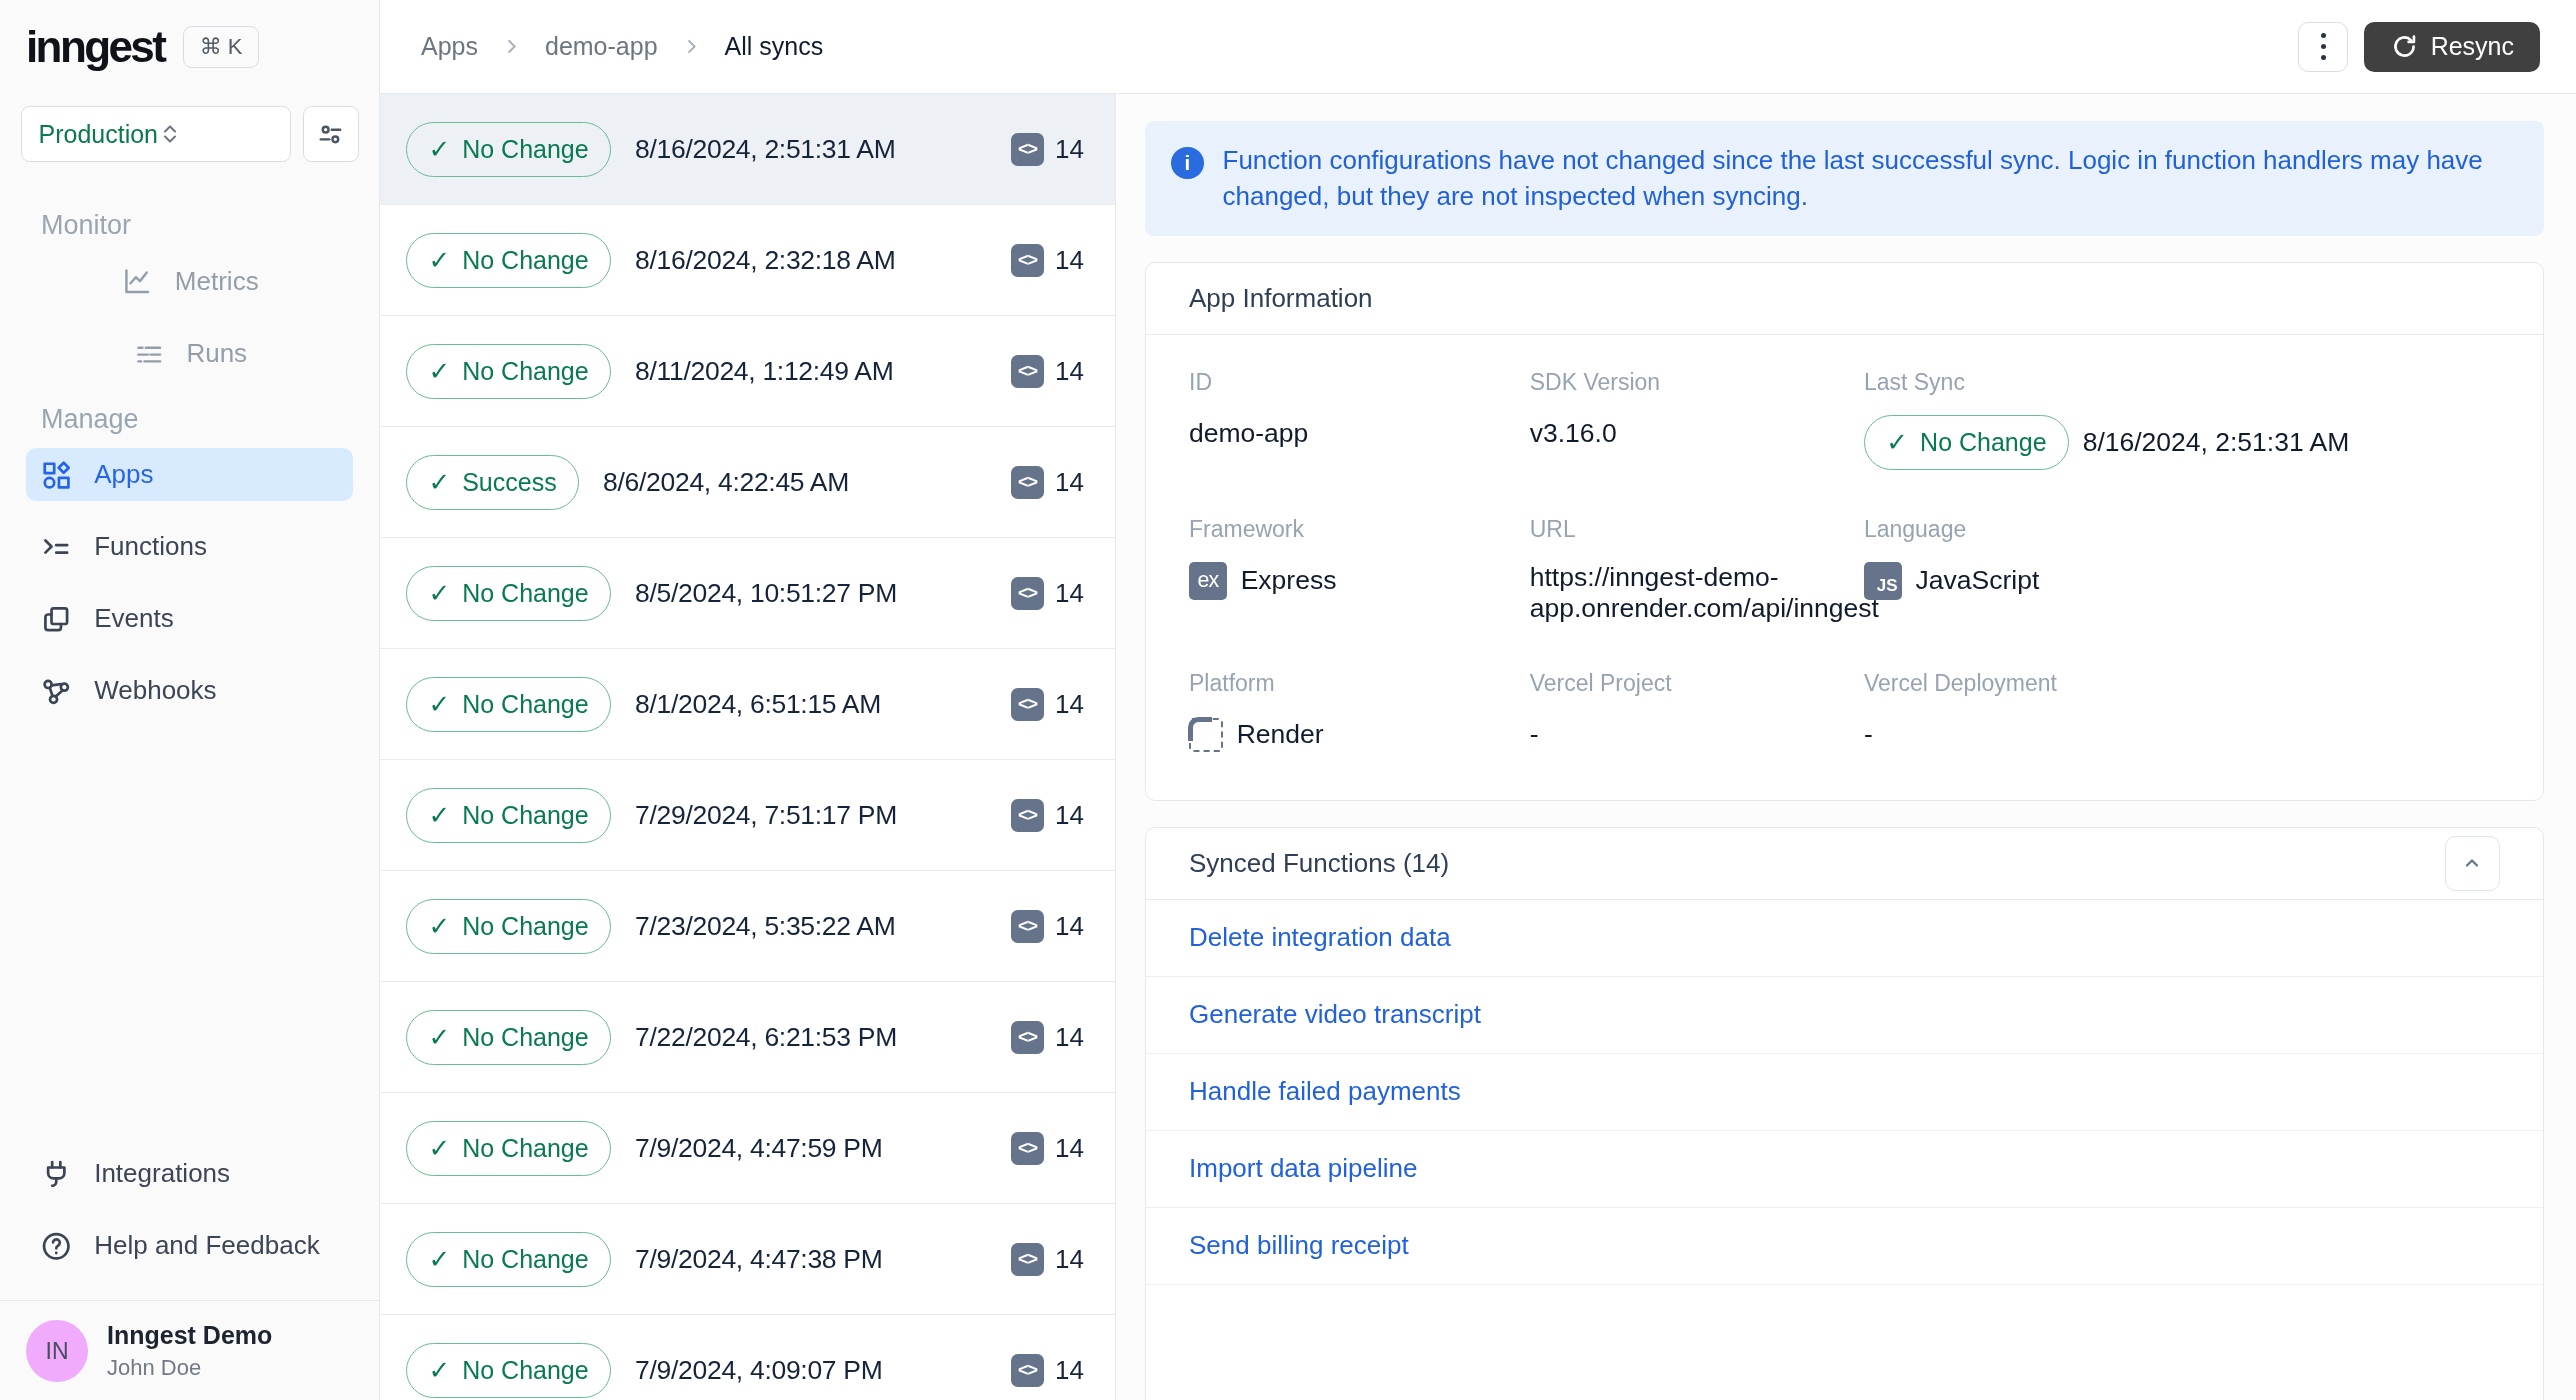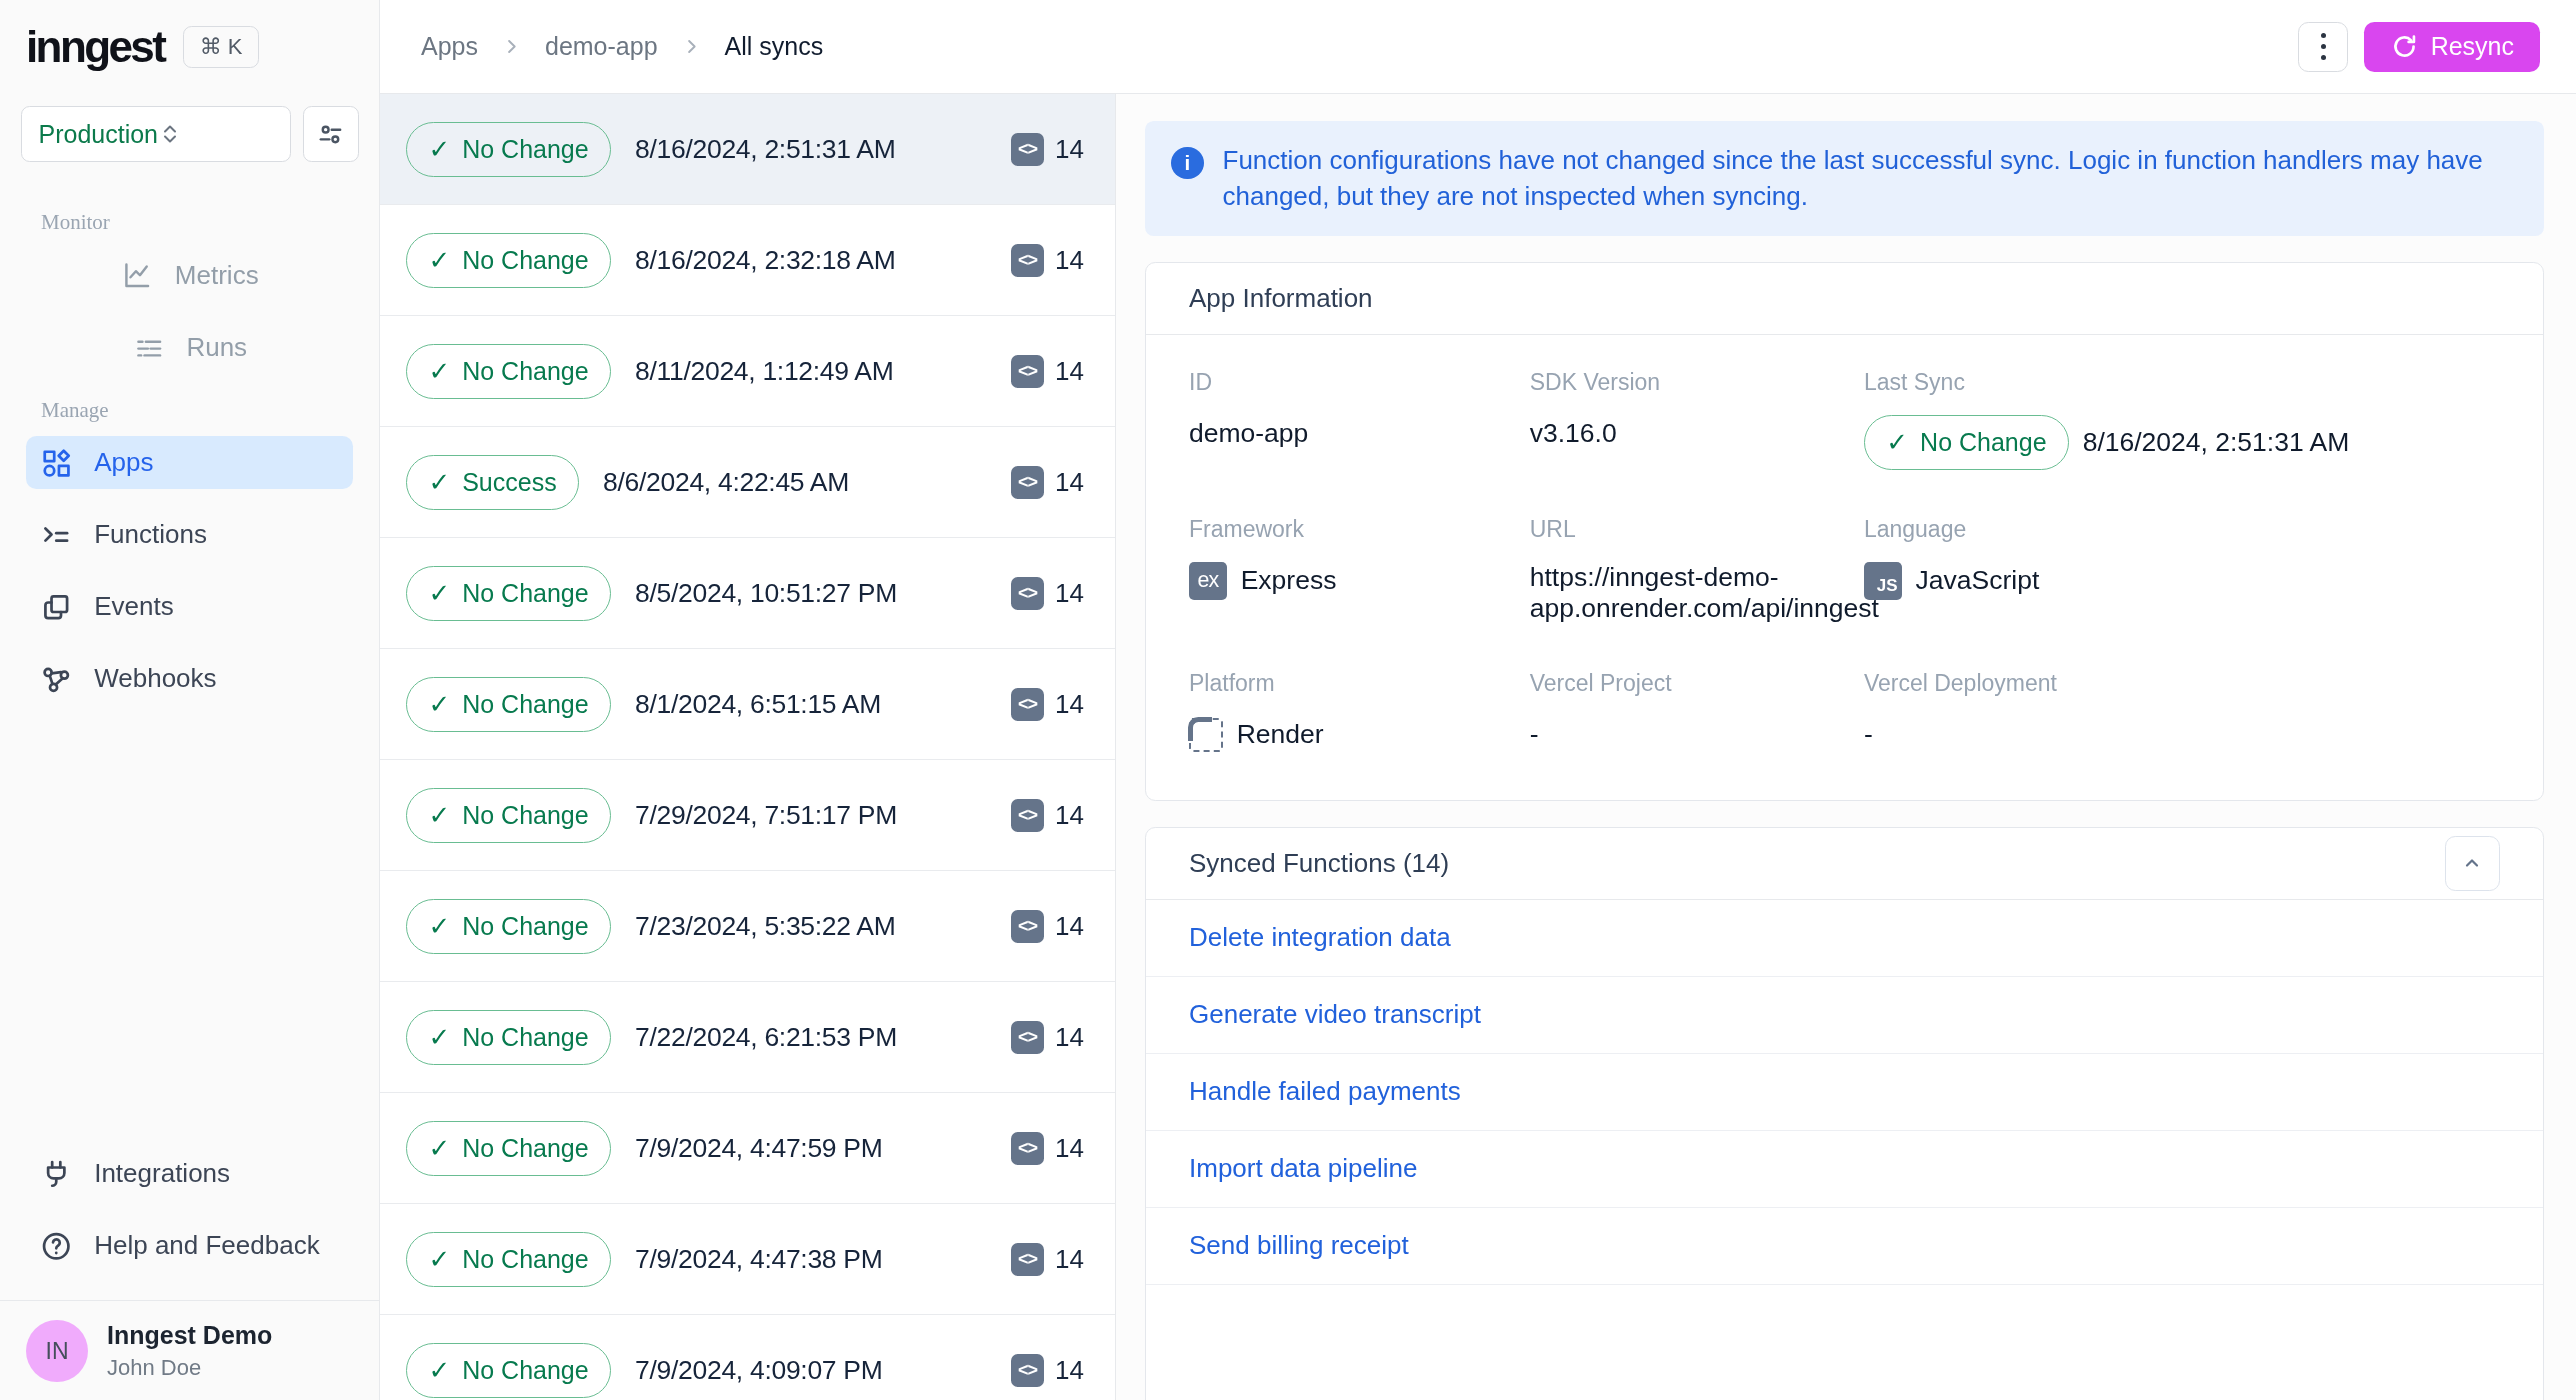--- a/index.html
+++ b/index.html
@@ -10,21 +10,21 @@
   
   .sidebar { width:380px; min-width:380px; background:#fafafa; border-right:1.7px solid #e7e9ec; display:flex; flex-direction:column; height:100%; }
   .logo-row { display:flex; align-items:center; gap:19px; padding:22px 26px 0 26px; }
   .logo { font-size:44px; font-weight:700; letter-spacing:-2.6px; color:#101219; }
   .kbd { border:1.7px solid #d9dce1; border-radius:8.6px; padding:6.8px 15.4px; font-size:22px; color:#525b67; background:#fafafa; display:flex; align-items:center; gap:6.8px; cursor:pointer; }
   .env-row { display:flex; gap:12px; margin:34px 20.5px 0 20.5px; }
   .env-select { flex:1; height:56px; border:1.7px solid #d9dce1; border-radius:8.6px; background:#fff; display:flex; align-items:center; justify-content:flex-start; padding:0 17px; cursor:pointer; }
   .env-select .env-label { font-size:25px; font-weight:500; color:#0b7a4b; }
   .env-filter { width:56px; height:56px; border:1.7px solid #d9dce1; border-radius:8.6px; background:#fff; display:flex; align-items:center; justify-content:center; cursor:pointer; }
   nav { margin-top:24px; }
-  .nav-label { font-size:21px; font-weight:500; color:#9aa5b2; padding:0 41px; margin:24px 0 13.7px 0;font-family:Liberation Serif, serif; }
+  .nav-label { font-size:27px; font-weight:500; color:#9aa5b2; padding:0 41px; margin:24px 0 13.7px 0; }
   .nav-item { height:53px; margin:0 26px 19px 26px; border-radius:10.3px; display:flex; align-items:center; gap:20.5px; padding:0 13.7px; font-size:26px; font-weight:500; color:#3c4555; cursor:pointer; }
   .nav-item .ic { width:34px; height:34px; display:flex; align-items:center; justify-content:center; }
   .nav-item.muted { color:#939ea9;justify-content:center; }
   .nav-item.active { background:#d8eafe; color:#2563eb; }
   .side-spacer { flex:1; }
   .sidebar-divider { border-top:1.7px solid #e7e9ec; margin-top:8.6px; }
   .user-row { display:flex; align-items:center; gap:19px; padding:19px 26px; cursor:pointer; }
   .avatar { width:62px; height:62px; border-radius:50%; background:#f0abfc; color:#454e5c; font-size:23px; font-weight:500; display:flex; align-items:center; justify-content:center; }
   .user-org { font-size:25px; font-weight:600; color:#1c2430; }
   .user-name { font-size:22px; color:#707a86; margin-top:5.1px; }
@@ -32,21 +32,21 @@
   
   .main { flex:1; display:flex; flex-direction:column; min-width:0; height:100%; }
   header { height:94px; min-height:94px; background:#fff; border-bottom:1.7px solid #e7e9ec; display:flex; align-items:center; justify-content:space-between; padding:0 36px 0 41px; }
   .breadcrumb { display:flex; align-items:center; gap:24px; }
   .crumb { font-size:25px; color:#6c7682; cursor:pointer; }
   .crumb.current { color:#111c2e; cursor:default; }
   .bc-chev { color:#a8b0ba; }
   .header-actions { display:flex; align-items:center; gap:15.4px; }
   .kebab-btn { width:50px; height:50px; border:1.7px solid #d9dce1; border-radius:10.3px; background:#fff; display:flex; flex-direction:column; align-items:center; justify-content:center; gap:6px; cursor:pointer; }
   .kebab-btn i { width:5.1px; height:5.1px; border-radius:50%; background:#2b3442; }
-  .resync-btn { height:50px; border:none; border-radius:10.3px; background:#d946ef; color:#fff; display:flex; align-items:center; gap:12px; padding:0 26px; font-size:25px; font-weight:500; font-family:inherit; cursor:pointer; }
+  .resync-btn { height:50px; border:none; border-radius:10.3px; background:#404040; color:#fff; display:flex; align-items:center; gap:12px; padding:0 26px; font-size:25px; font-weight:500; font-family:inherit; cursor:pointer; }
 
   .content { flex:1; display:flex; min-height:0; }
 
   
   .sync-col { width:736px; min-width:736px; border-right:1.7px solid #e7e9ec; background:#fff; overflow:hidden; }
   .sync-row { height:111px; display:flex; align-items:center; padding:0 31px 0 26px; border-bottom:1.7px solid #e9ebee; background:#fff; cursor:pointer; }
   .sync-row.selected { background:#edf1f6; }
   .badge { display:inline-flex; align-items:center; gap:12px; height:55px; border:1.7px solid #69bd92; border-radius:34px; padding:0 21.4px; font-size:25px; font-weight:500; color:#077a4e; white-space:nowrap; }
   .badge .check { font-size:26px; line-height:1; }
   .sync-time { margin-left:24px; font-size:26.5px; font-weight:500; color:#16243a; letter-spacing:-0.3px; white-space:nowrap; }

